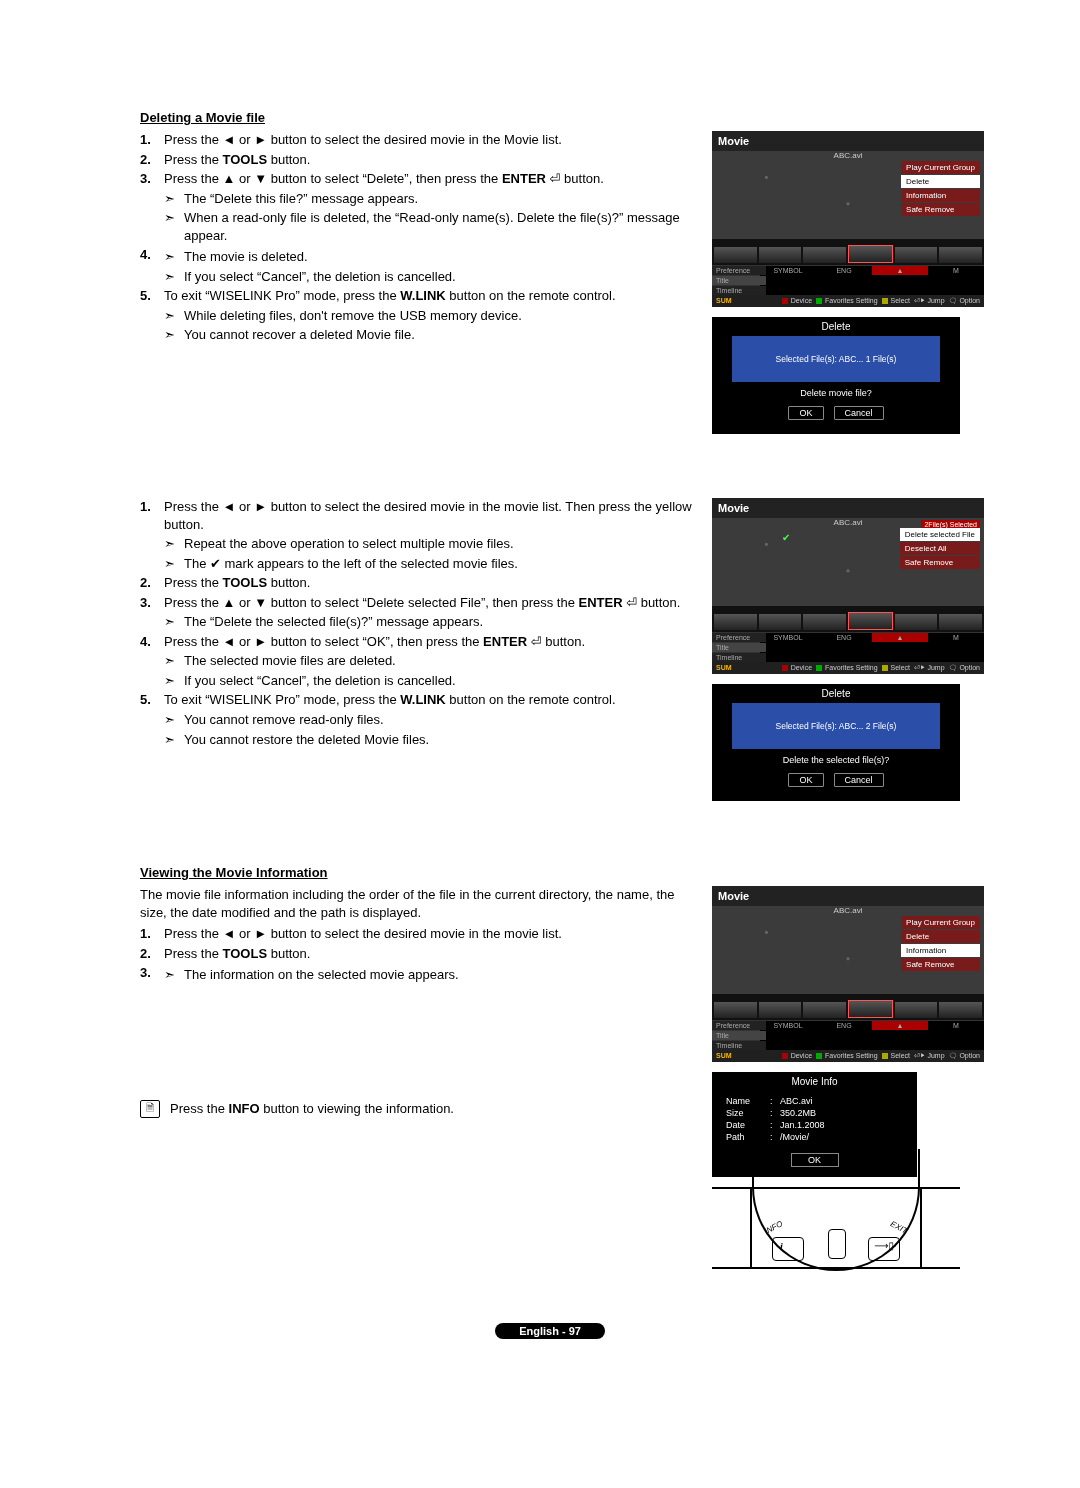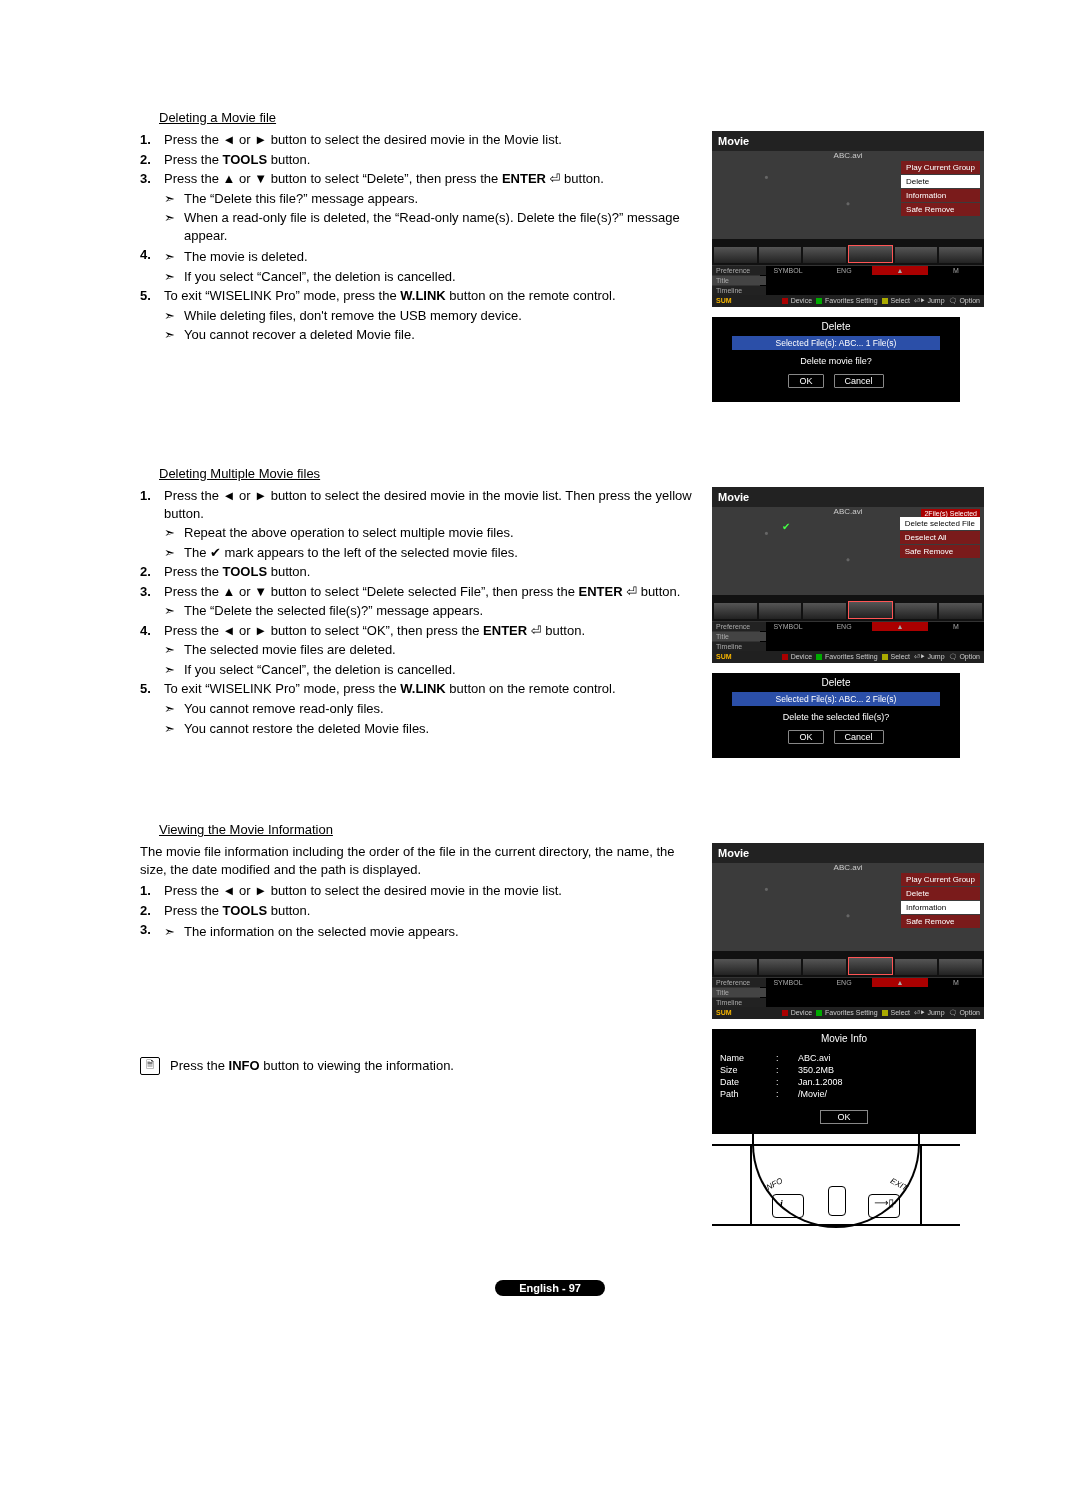--- a/index.html
+++ b/index.html
@@ -12,24 +12,23 @@
     width: 1080px;
   }
   .page {
     width: 1080px;
     padding: 110px 120px 60px 140px;
     box-sizing: border-box;
     position: relative;
   }
   .section { margin-bottom: 54px; }
   .sec-title {
-    font-weight: normal;
+    font-weight: bold;
     text-decoration: underline;
     margin-bottom: 6px;
-    margin-left: 19px;
   }
   .two-col {
     display: flex;
     gap: 18px;
     align-items: flex-start;
   }
   .left { flex: 1; }
   .right { width: 248px; flex-shrink: 0; }
   ol.steps {
     list-style: none;
@@ -168,42 +167,42 @@
     padding: 4px 0 14px;
     text-align: center;
     color: #fff;
     font-size: 9px;
     margin-bottom: 10px;
   }
   .dlg-title { font-size: 10px; margin-bottom: 4px; }
   .dlg-sel {
     background: #2b4fa8;
     margin: 0 20px;
-    padding: 2px 0;
+    padding: 18px 0;
     font-size: 8.5px;
   }
   .dlg-q { margin: 6px 0 8px; }
   .dlg-btns { display:flex; justify-content:center; gap:10px; }
   .dlg-btn {
     border: 1px solid #888;
     padding: 1px 10px;
     font-size: 9px;
     border-radius: 1px;
   }
   
   .info {
     background: #000;
-    width: 264px;
+    width: 205px;
     color: #fff;
     font-size: 9px;
     padding: 4px 0 10px;
     margin-bottom: 10px;
   }
   .info-title { text-align:center; font-size:10px; margin-bottom:8px; }
-  .info-row { display:flex; padding: 1px 8px; gap: 12px; }
+  .info-row { display:flex; padding: 1px 14px; }
   .info-k { width: 44px; }
   .info-sep { width: 10px; }
   .info-btn {
     border: 1px solid #888;
     margin: 10px auto 0;
     width: 46px;
     text-align:center;
     padding:1px 0;
   }
   
@@ -384,21 +383,20 @@
           <div class="dlg-btns">
             <div class="dlg-btn">OK</div>
             <div class="dlg-btn">Cancel</div>
           </div>
         </div>
       </div>
     </div>
   </div>
 
   <div class="section">
-    <div class="sec-title">Deleting Multiple Movie files</div>
     <div class="two-col">
       <div class="left">
         <ol class="steps" id="stepsB">
             <li>
               <span class="num">1.</span>
               <div class="body">
                 <div>Press the ◄ or ► button to select the desired movie in the movie list. Then press the yellow button.</div>
                 <div class="sub">
                   <span class="sub-mark">➣</span>
                   <span class="sub-txt">Repeat the above operation to select multiple movie files.</span>

